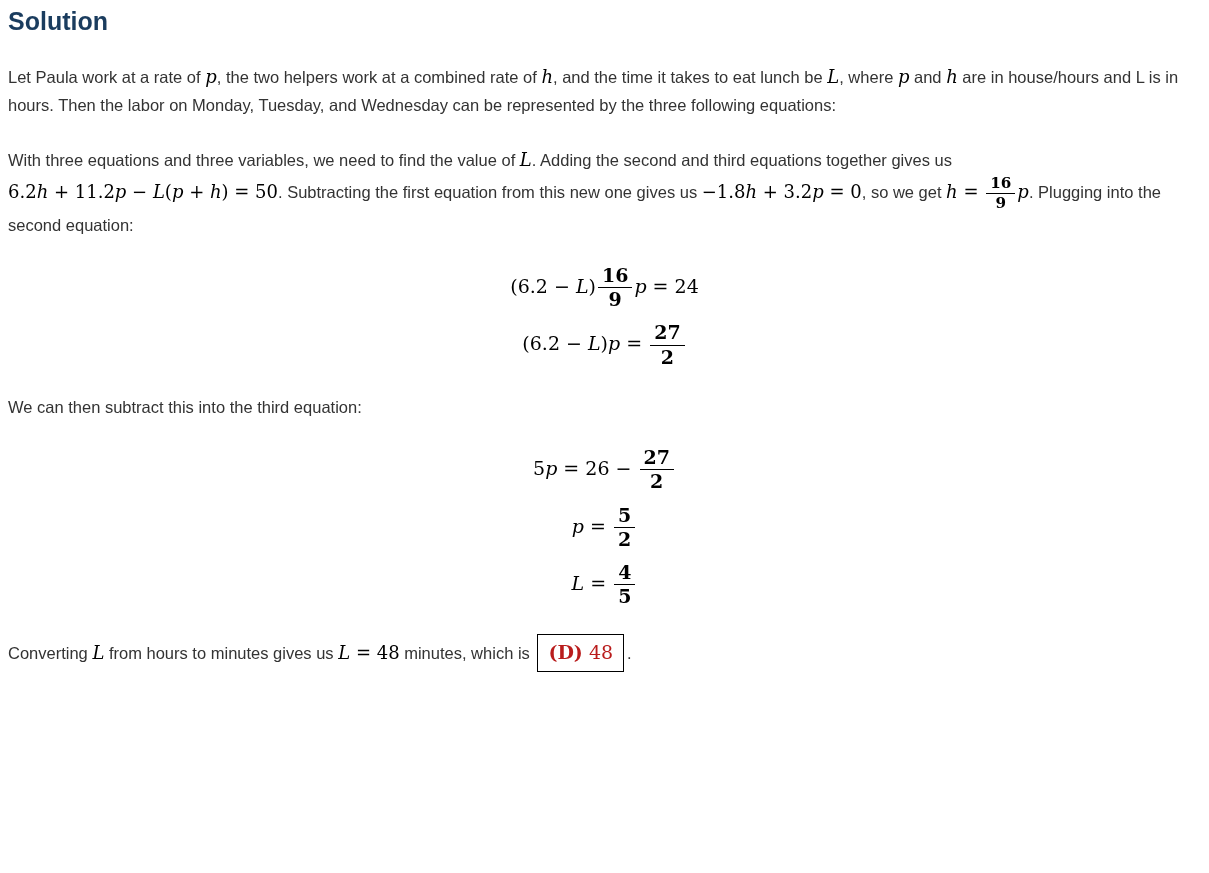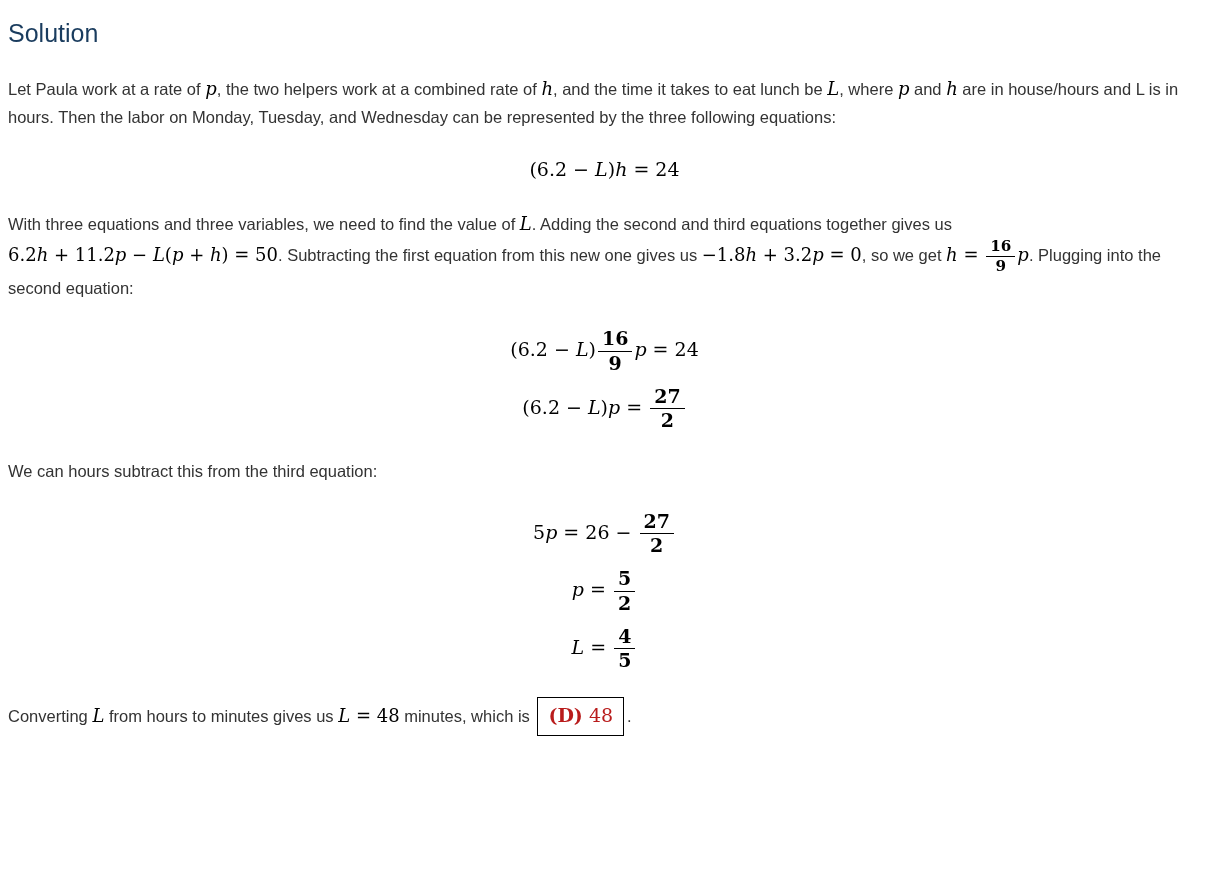--- a/index.html
+++ b/index.html
@@ -12,23 +12,23 @@
     min-height: 873px;
     box-sizing: border-box;
     padding: 4px 8px 10px 8px;
     font-family: "Liberation Sans", sans-serif;
     font-size: 16.5px;
     color: #333333;
   }
   h2.page-title {
     font-family: "Liberation Sans", sans-serif;
     font-size: 25px;
-    font-weight: 400;
+    font-weight: 700;
     color: #1a3c5e;
-    margin: 14px 0 18px 0;
+    margin: 2px 0 18px 0;
     line-height: 1.2;
   }
   p.para {
     margin: 26px 0;
     line-height: 1.65;
   }
   
   .im {
     font-family: "DejaVu Serif", serif;
     font-size: 18px;
@@ -74,28 +74,27 @@
 </style>
 </head>
 <body>
 
 <main>
 
   <h2 class="page-title" style="color: rgb(26, 60, 94);">Solution</h2>
 
   <p class="para">Let Paula work at a rate of <span class="im"><i>p</i></span>, the two helpers work at a combined rate of <span class="im"><i>h</i></span>, and the time it takes to eat lunch be <span class="im"><i>L</i></span>, where <span class="im"><i>p</i></span> and <span class="im"><i>h</i></span> are in house/hours and L is in hours. Then the labor on Monday, Tuesday, and Wednesday can be represented by the three following equations:</p>
 
-  <div class="equation"><span class="im">(6.2 − <i>L</i>)<i>h</i> = 24</span></div>
 
   <p class="para">With three equations and three variables, we need to find the value of <span class="im"><i>L</i></span>. Adding the second and third equations together gives us <span class="im">6.2<i>h</i> + 11.2<i>p</i> − <i>L</i>(<i>p</i> + <i>h</i>) = 50</span>. Subtracting the first equation from this new one gives us <span class="im">−1.8<i>h</i> + 3.2<i>p</i> = 0</span>, so we get <span class="im"><i>h</i> = </span><span class="frac im"><span class="num">16</span><span class="den">9</span></span><span class="im"><i>p</i></span>. Plugging into the second equation:</p>
 
   <div class="equation tall"><span class="im">(6.2 − <i>L</i>)</span><span class="frac im"><span class="num">16</span><span class="den">9</span></span><span class="im"><i>p</i> = 24</span></div>
   <div class="equation tall"><span class="im">(6.2 − <i>L</i>)<i>p</i> = </span><span class="frac im"><span class="num">27</span><span class="den">2</span></span></div>
 
-  <p class="para">We can hours subtract this from the third equation:</p>
+  <p class="para">We can then subtract this into the third equation:</p>
 
   <div class="equation tall"><span class="im">5<i>p</i> = 26 − </span><span class="frac im"><span class="num">27</span><span class="den">2</span></span></div>
   <div class="equation tall"><span class="im"><i>p</i> = </span><span class="frac im"><span class="num">5</span><span class="den">2</span></span></div>
 
 
   <div class="equation tall"><span class="im"><i>L</i> = </span><span class="frac im"><span class="num">4</span><span class="den">5</span></span></div>
 
   <p class="para">Converting <span class="im"><i>L</i></span> from hours to minutes gives us <span class="im"><i>L</i> = 48</span> minutes, which is <span class="boxed"><b>(D)</b> 48</span>.</p>
 
 </main>

